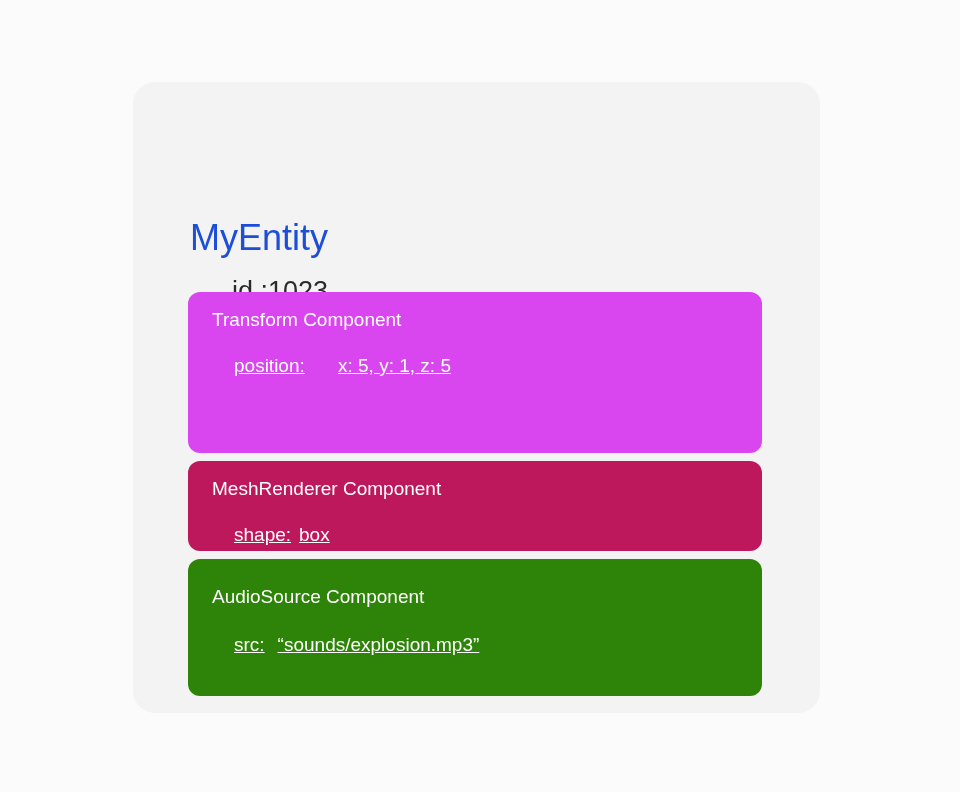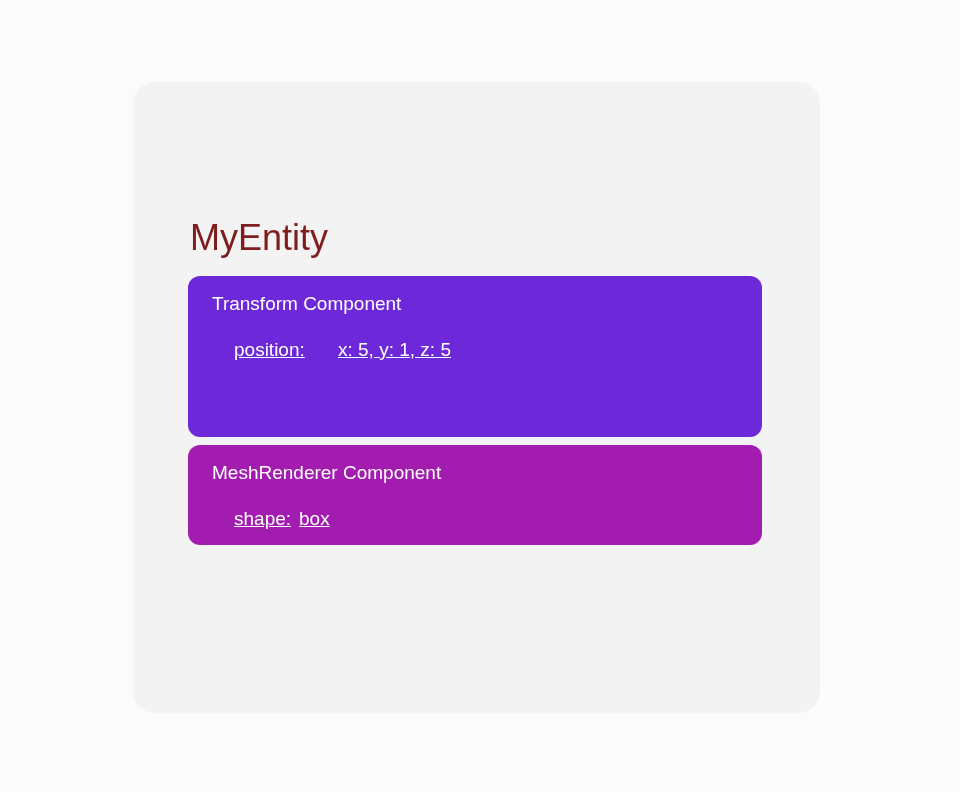--- a/index.html
+++ b/index.html
@@ -19,21 +19,21 @@
     height: 631px;
     background: #f4f3f4;
     border-radius: 22px;
   }
   .title {
     position: absolute;
     left: 57px;
     top: 134px;
     font-size: 36px;
     line-height: 44px;
-    color: #7f1d1d;
+    color: #1d4ed8;
     font-weight: 400;
   }
   .entity-id {
     position: absolute;
     left: 99px;
     top: 192px;
     font-size: 27px;
     line-height: 34px;
     color: #2b2b2b;
     font-weight: 400;
@@ -45,22 +45,22 @@
     width: 574px;
   }
   .component {
     width: 574px;
     box-sizing: border-box;
     border-radius: 12px;
     color: #ffffff;
     padding: 16px 24px 0 24px;
     margin-bottom: 8px;
   }
-  .c-transform { height: 161px; background: #6d28d9; }
-  .c-mesh      { height: 100px;  background: #a21caf; }
+  .c-transform { height: 161px; background: #d946ef; margin-top: 16px; }
+  .c-mesh      { height: 90px;  background: #be185d; }
   .c-audio     { height: 137px; background: #2e8408; padding-top: 26px; }
   .comp-title {
     font-size: 19px;
     line-height: 24px;
     font-weight: 400;
   }
   .rows { margin: 22px 0 0 22px; }
   .c-audio .rows { margin-top: 24px; }
   .row {
     display: flex;
@@ -96,15 +96,24 @@
     <div class="component c-mesh">
       <div class="comp-title">MeshRenderer Component</div>
       <div class="rows">
         <div class="row">
           <span class="lbl">shape:</span>
           <span class="val">box</span>
         </div>
       </div>
     </div>
 
+    <div class="component c-audio">
+      <div class="comp-title">AudioSource Component</div>
+      <div class="rows">
+        <div class="row">
+          <span class="lbl">src:</span>
+          <span class="val">“sounds/explosion.mp3”</span>
+        </div>
+      </div>
+    </div>
 
   </div>
 </div>
 
 </body></html>

